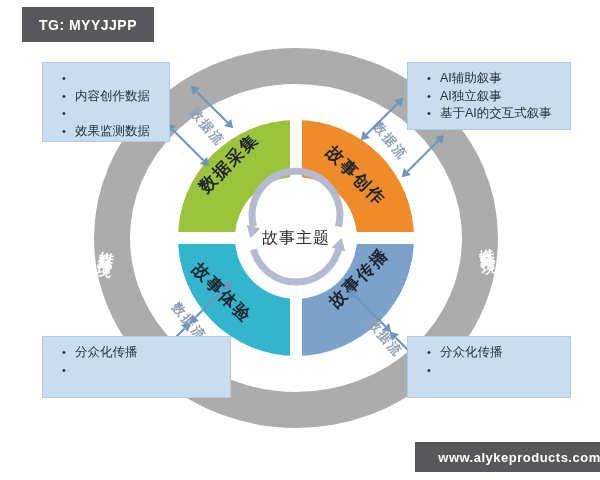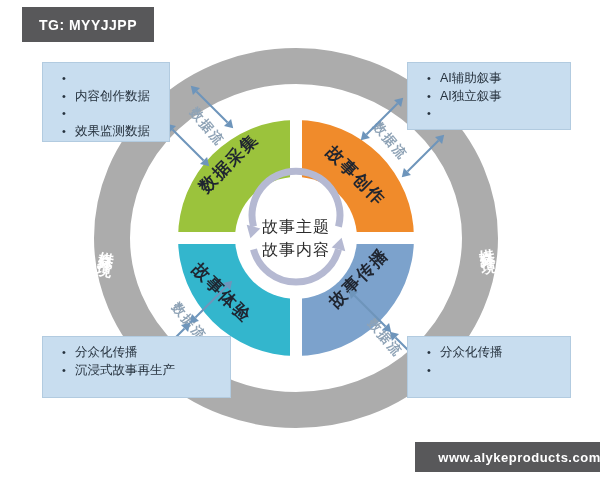--- a/index.html
+++ b/index.html
@@ -98,21 +98,20 @@
     <circle cx="296" cy="238" r="61" fill="#ffffff"></circle>
 
     <path d="M 338.5 226.6 A 44 44 0 1 0 253.5 226.6" fill="none" stroke="#b5b9d2" stroke-width="7"></path>
     <polygon points="250.4,238.2 246.7,224.8 260.3,228.4" fill="#b5b9d2"></polygon>
     <path d="M 253.5 249.4 A 44 44 0 0 0 338.5 249.4" fill="none" stroke="#b5b9d2" stroke-width="7"></path>
     <polygon points="341.6,237.8 345.3,251.2 331.7,247.6" fill="#b5b9d2"></polygon>
   </svg>
 
   <div id="center-label">
     <div>故事主题</div>
-    <div>故事内容</div>
   </div>
 
   <div class="quad-label" id="ql-collect">数据采集</div>
   <div class="quad-label" id="ql-create">故事创作</div>
   <div class="quad-label" id="ql-exper">故事体验</div>
   <div class="quad-label" id="ql-spread">故事传播</div>
 
   <div class="ring-label" id="ring-left">媒介环境</div>
   <div class="ring-label" id="ring-right">媒介环境</div>
 
@@ -151,31 +150,31 @@
     <div class="note-row">
         <span class="note-dot">•</span>
         <span>AI辅助叙事</span>
       </div>
     <div class="note-row">
         <span class="note-dot">•</span>
         <span>AI独立叙事</span>
       </div>
     <div class="note-row">
         <span class="note-dot">•</span>
+        <span>基于AI的交互式叙事</span>
       </div>
   </div>
 
   <div class="note-box" id="box-bl">
     <div class="note-row">
         <span class="note-dot">•</span>
         <span>分众化传播</span>
       </div>
     <div class="note-row">
         <span class="note-dot">•</span>
-        <span>沉浸式故事再生产</span>
       </div>
   </div>
 
   <div class="note-box" id="box-br">
     <div class="note-row">
         <span class="note-dot">•</span>
         <span>分众化传播</span>
       </div>
     <div class="note-row">
         <span class="note-dot">•</span>

